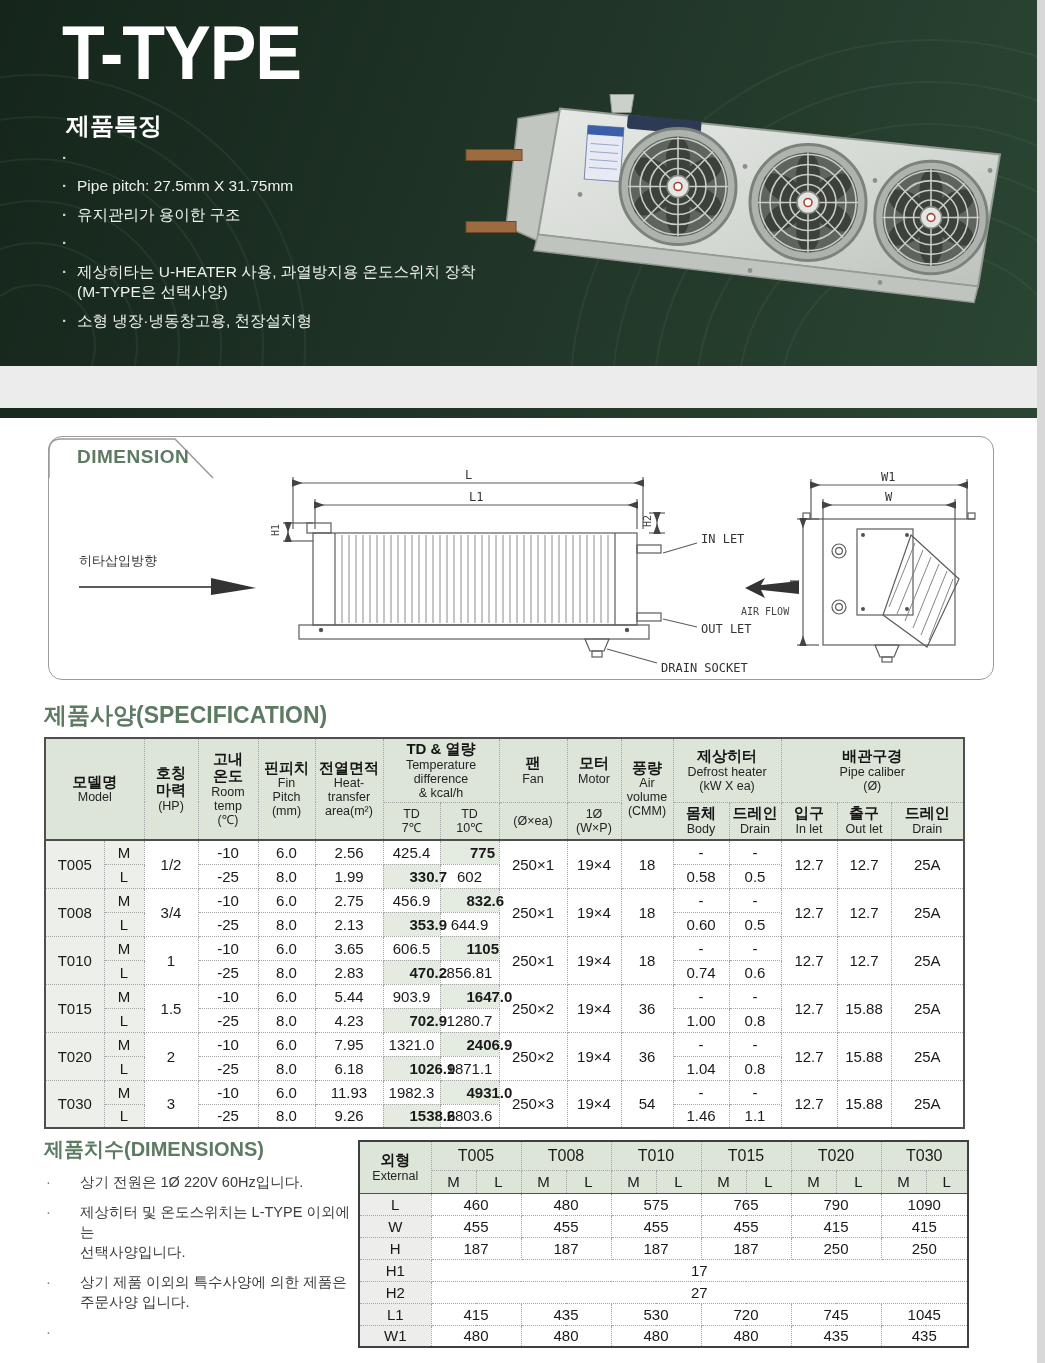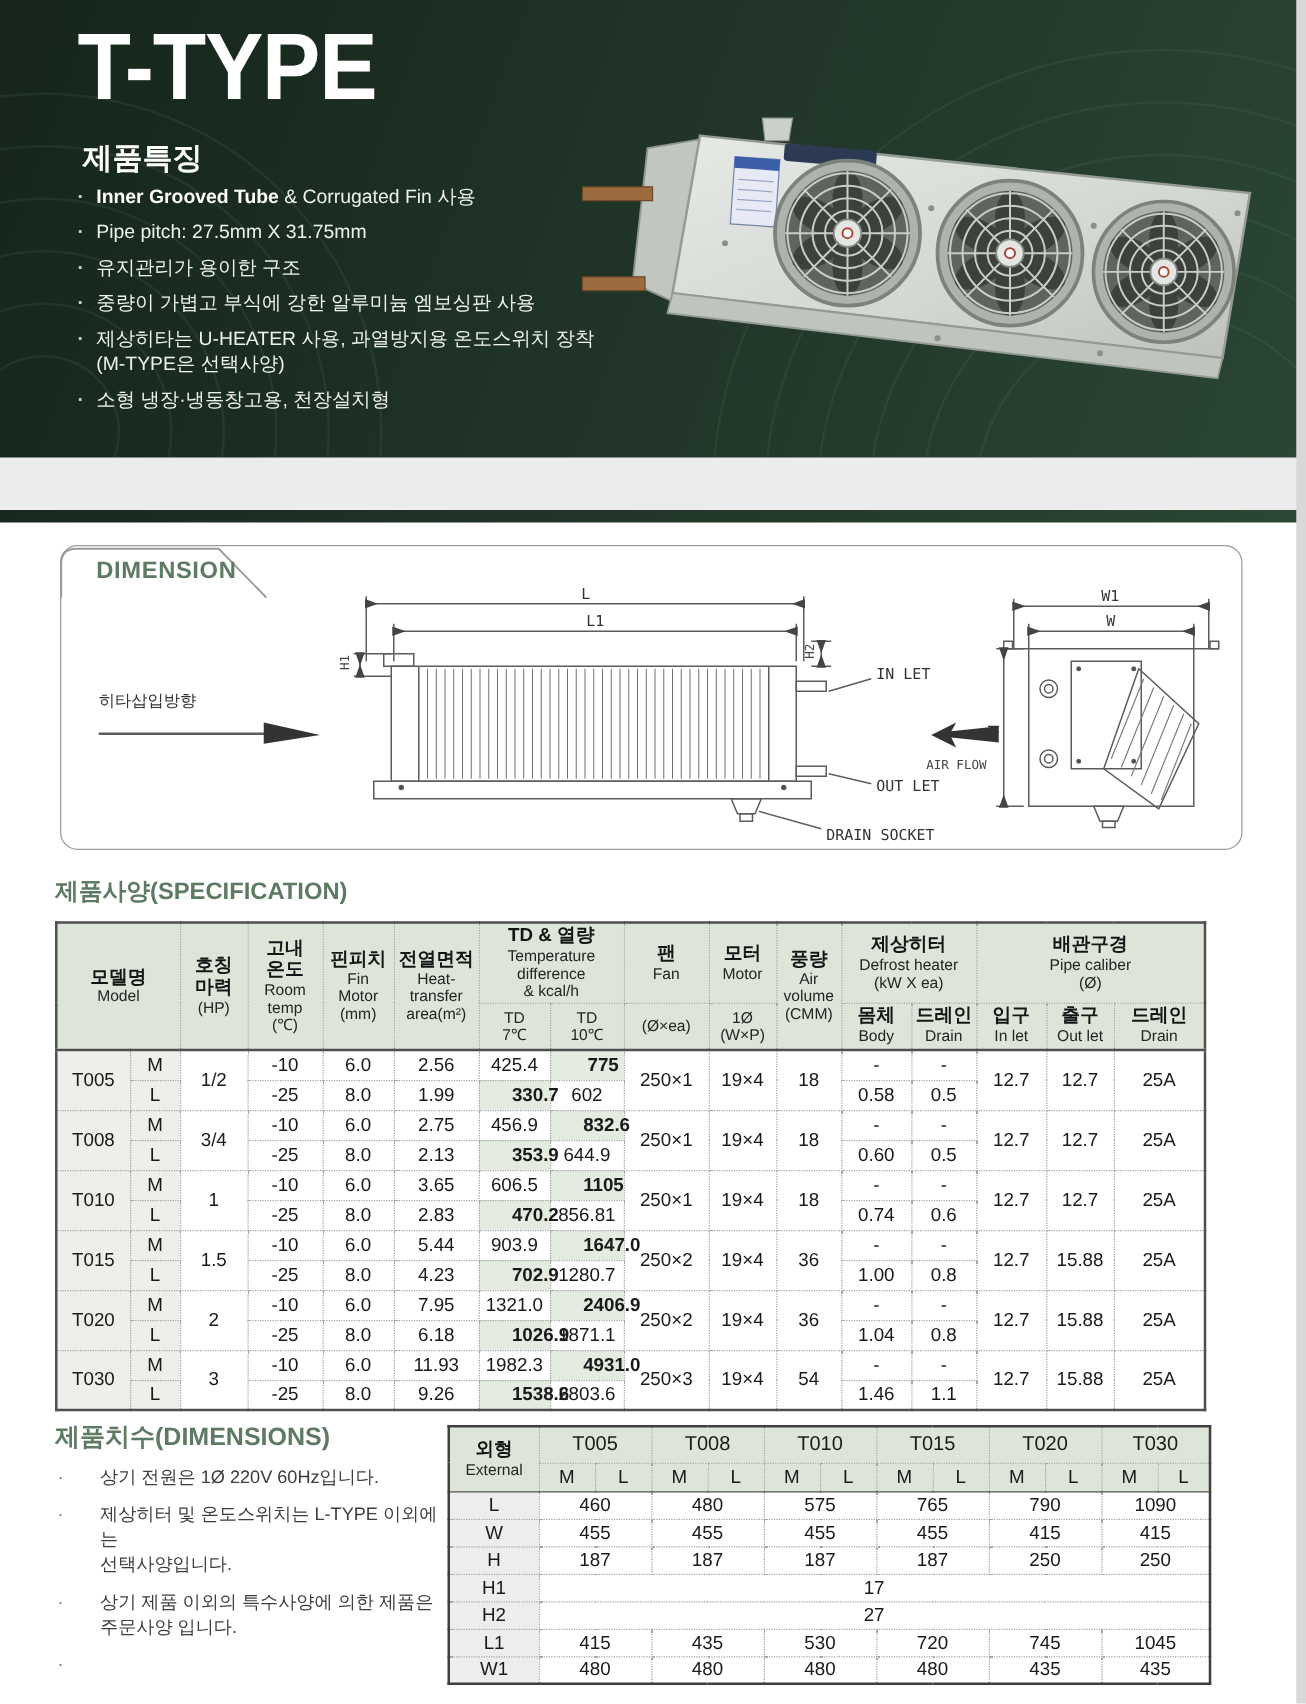--- a/index.html
+++ b/index.html
@@ -33,21 +33,21 @@
   .dim-box{position:absolute;left:48px;top:436px;width:946px;height:244px;
     border:1.5px solid #9b9b9b;border-radius:14px;background:#fff;}
   .dim-tab{position:absolute;left:-2px;top:-2px;}
   .dim-label{position:absolute;left:28px;top:9px;color:var(--accent);
     font-weight:800;font-size:19px;letter-spacing:.5px;}
   .dim-drawing{position:absolute;left:2px;top:30px;}
   .cad{font-family:"DejaVu Sans Mono",monospace;font-size:12px;fill:#333;}
   .cadsm{font-family:"DejaVu Sans Mono",monospace;font-size:10px;fill:#444;}
   .kor{font-family:"Liberation Sans",sans-serif;font-size:13px;fill:#333;}
   
-  .sec-title{position:absolute;font-size:19px;font-weight:800;color:var(--accent);}
+  .sec-title{position:absolute;font-size:23px;font-weight:800;color:var(--accent);}
   
   .spec-wrap{position:absolute;left:44px;top:737px;}
   table.spec{border-collapse:collapse;table-layout:fixed;width:919px;border:2px solid #4f4f4f;}
   .spec th,.spec td{border:1px dotted #a5a5a5;text-align:center;vertical-align:middle;padding:1px 0;}
   .spec thead th{background:var(--th-bg);}
   .spec thead tr.h1 th{height:64px;}
   .spec thead tr.h2 th{height:38px;}
   .spec thead{border-bottom:2px solid #4f4f4f;}
   .kr{font-weight:bold;font-size:15px;line-height:1.13;white-space:pre-line;color:#151515;}
   .en{font-weight:normal;font-size:12.5px;line-height:1.12;white-space:pre-line;color:#242424;}
@@ -90,33 +90,31 @@
         <circle cx="35" cy="345" r="186"></circle>
       <circle cx="35" cy="345" r="228"></circle>
         <circle cx="35" cy="345" r="270"></circle>
     </g>
   </svg>
   <div class="hero-title">T-TYPE</div>
   <div class="features-heading">제품특징</div>
   <div class="feature-list">
       <div class="feat">
         <span class="dot">·</span>
-        <span class="ft"><b>Inner Grooved Tube</b> &amp; Corrugated Fin 사용</span>
       </div>
       <div class="feat">
         <span class="dot">·</span>
         <span class="ft">Pipe pitch: 27.5mm X 31.75mm</span>
       </div>
       <div class="feat">
         <span class="dot">·</span>
         <span class="ft">유지관리가 용이한 구조</span>
       </div>
       <div class="feat">
         <span class="dot">·</span>
-        <span class="ft">중량이 가볍고 부식에 강한 알루미늄 엠보싱판 사용</span>
       </div>
       <div class="feat">
         <span class="dot">·</span>
         <span class="ft">제상히타는 U-HEATER 사용, 과열방지용 온도스위치 장착
 (M-TYPE은 선택사양)</span>
       </div>
       <div class="feat">
         <span class="dot">·</span>
         <span class="ft">소형 냉장·냉동창고용, 천장설치형</span>
       </div>
@@ -375,21 +373,21 @@
           <th rowspan="2">
             <div class="kr">고내
 온도</div>
             <div class="en">Room
 temp
 (℃)</div>
           </th>
           <th rowspan="2">
             <div class="kr">핀피치</div>
             <div class="en">Fin
-Motor
+Pitch
 (mm)</div>
           </th>
           <th rowspan="2">
             <div class="kr">전열면적</div>
             <div class="en">Heat-
 transfer
 area(m²)</div>
           </th>
           <th colspan="2">
             <div class="kr">TD &amp; 열량</div>

